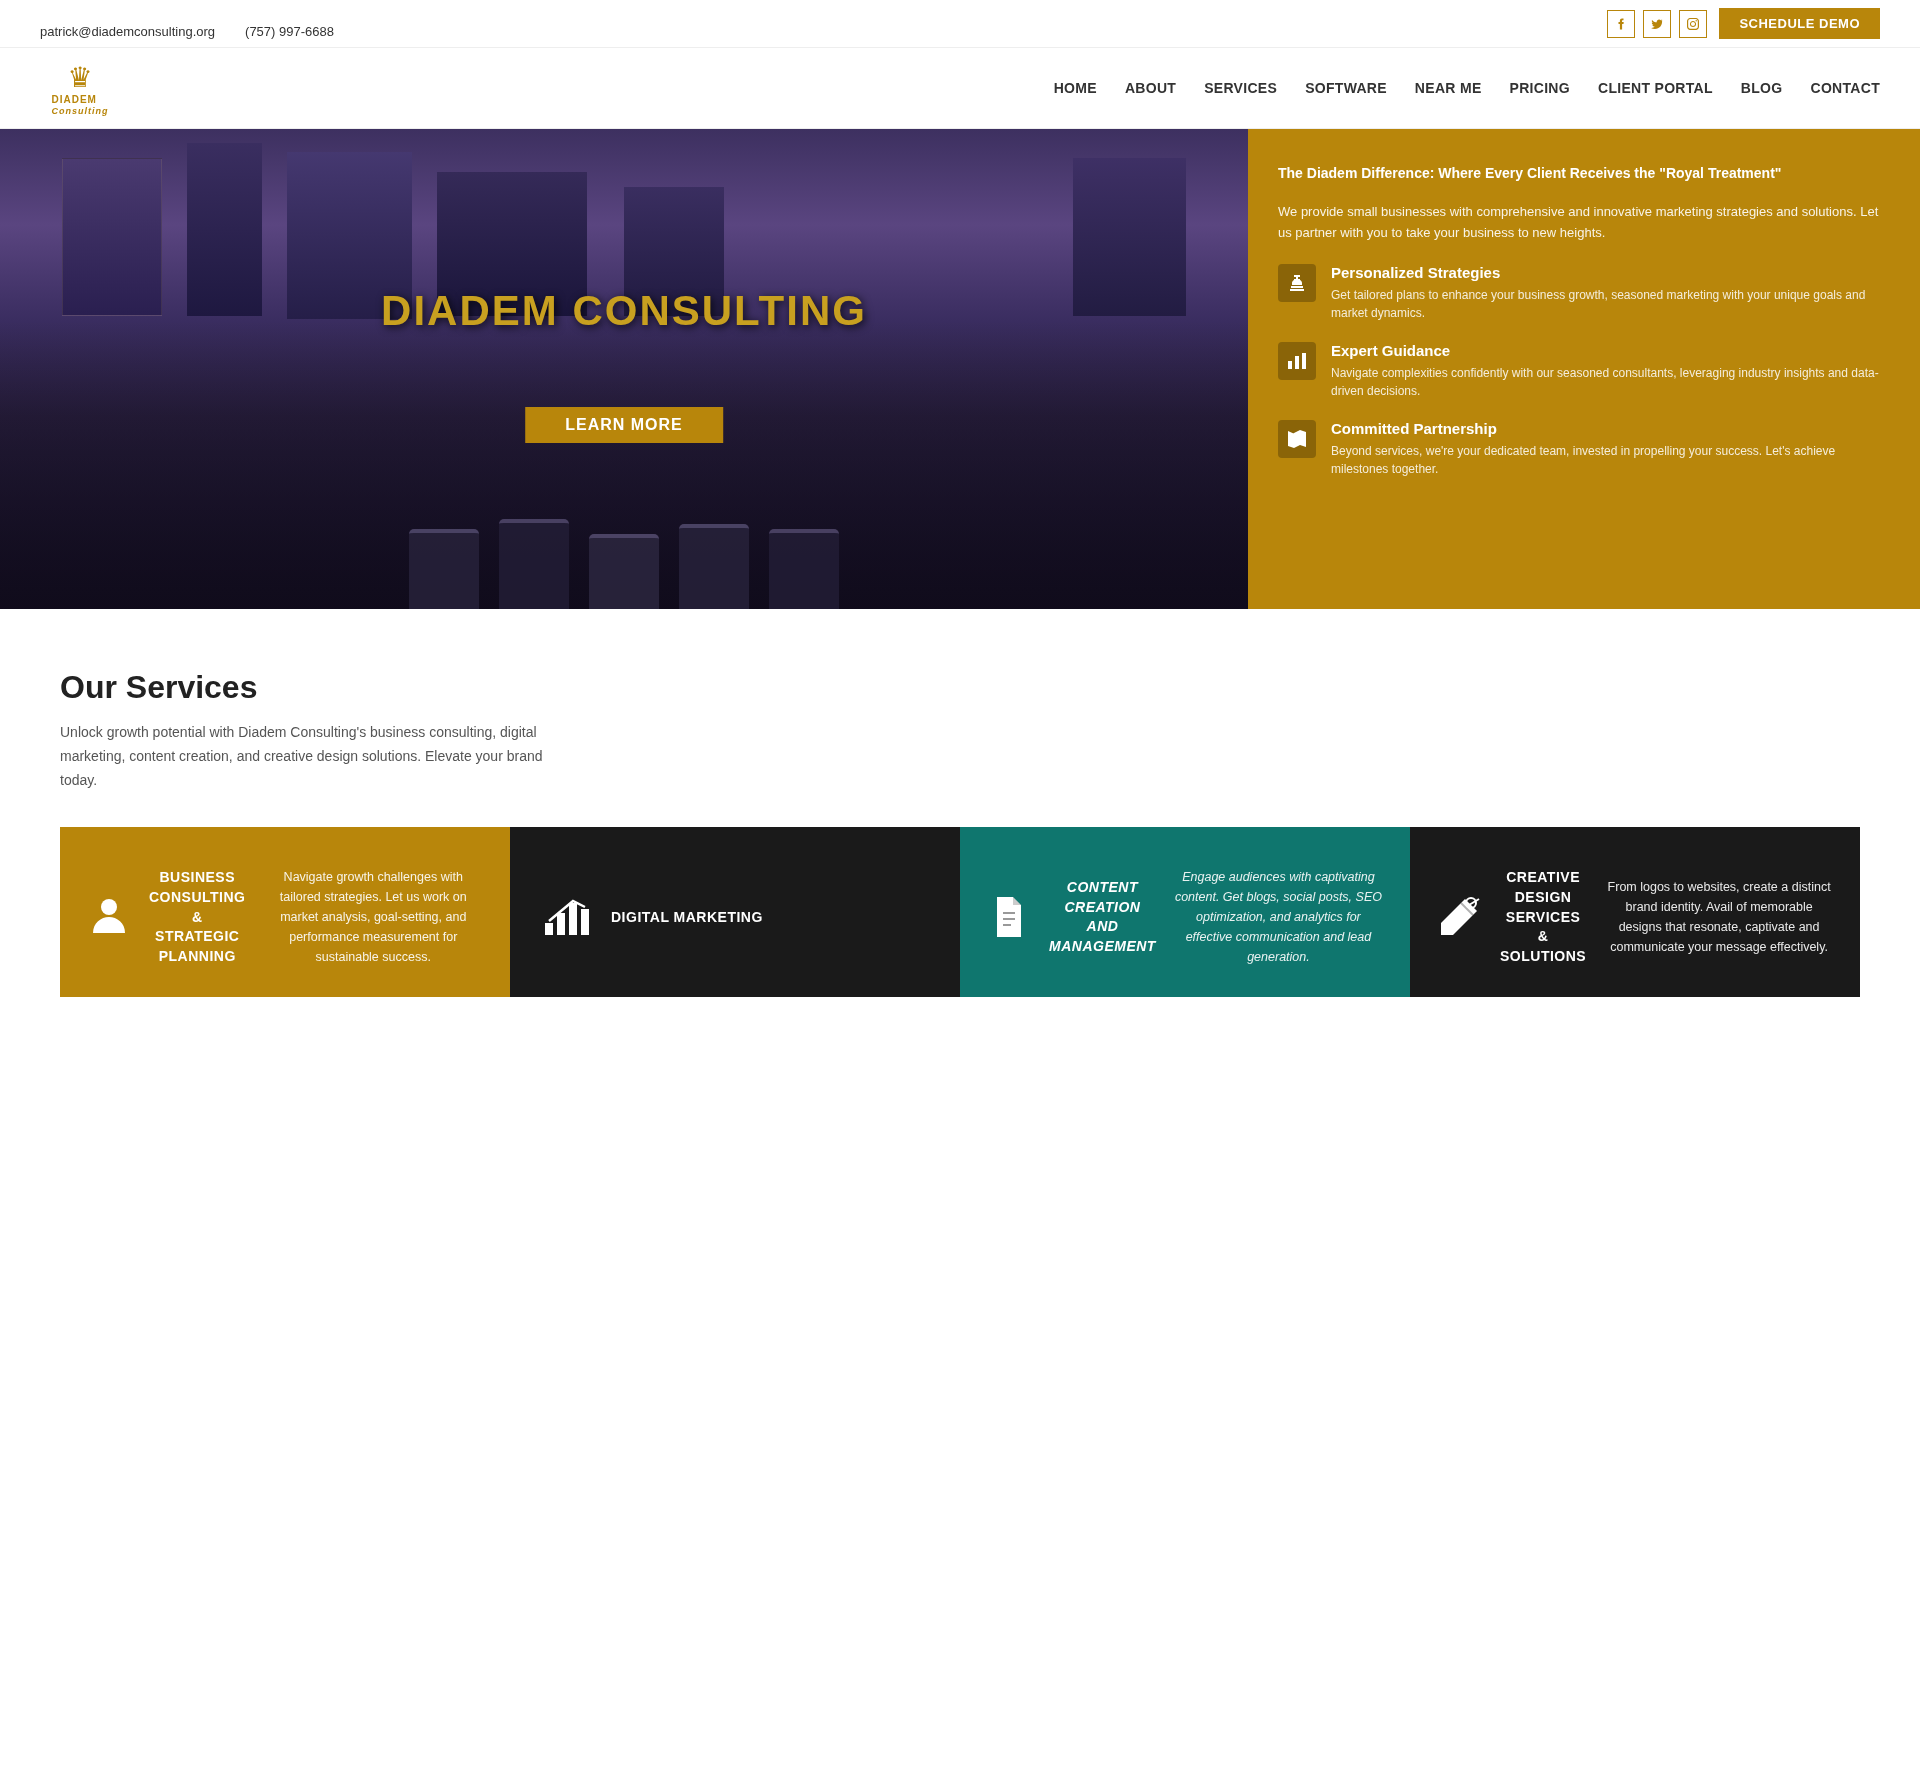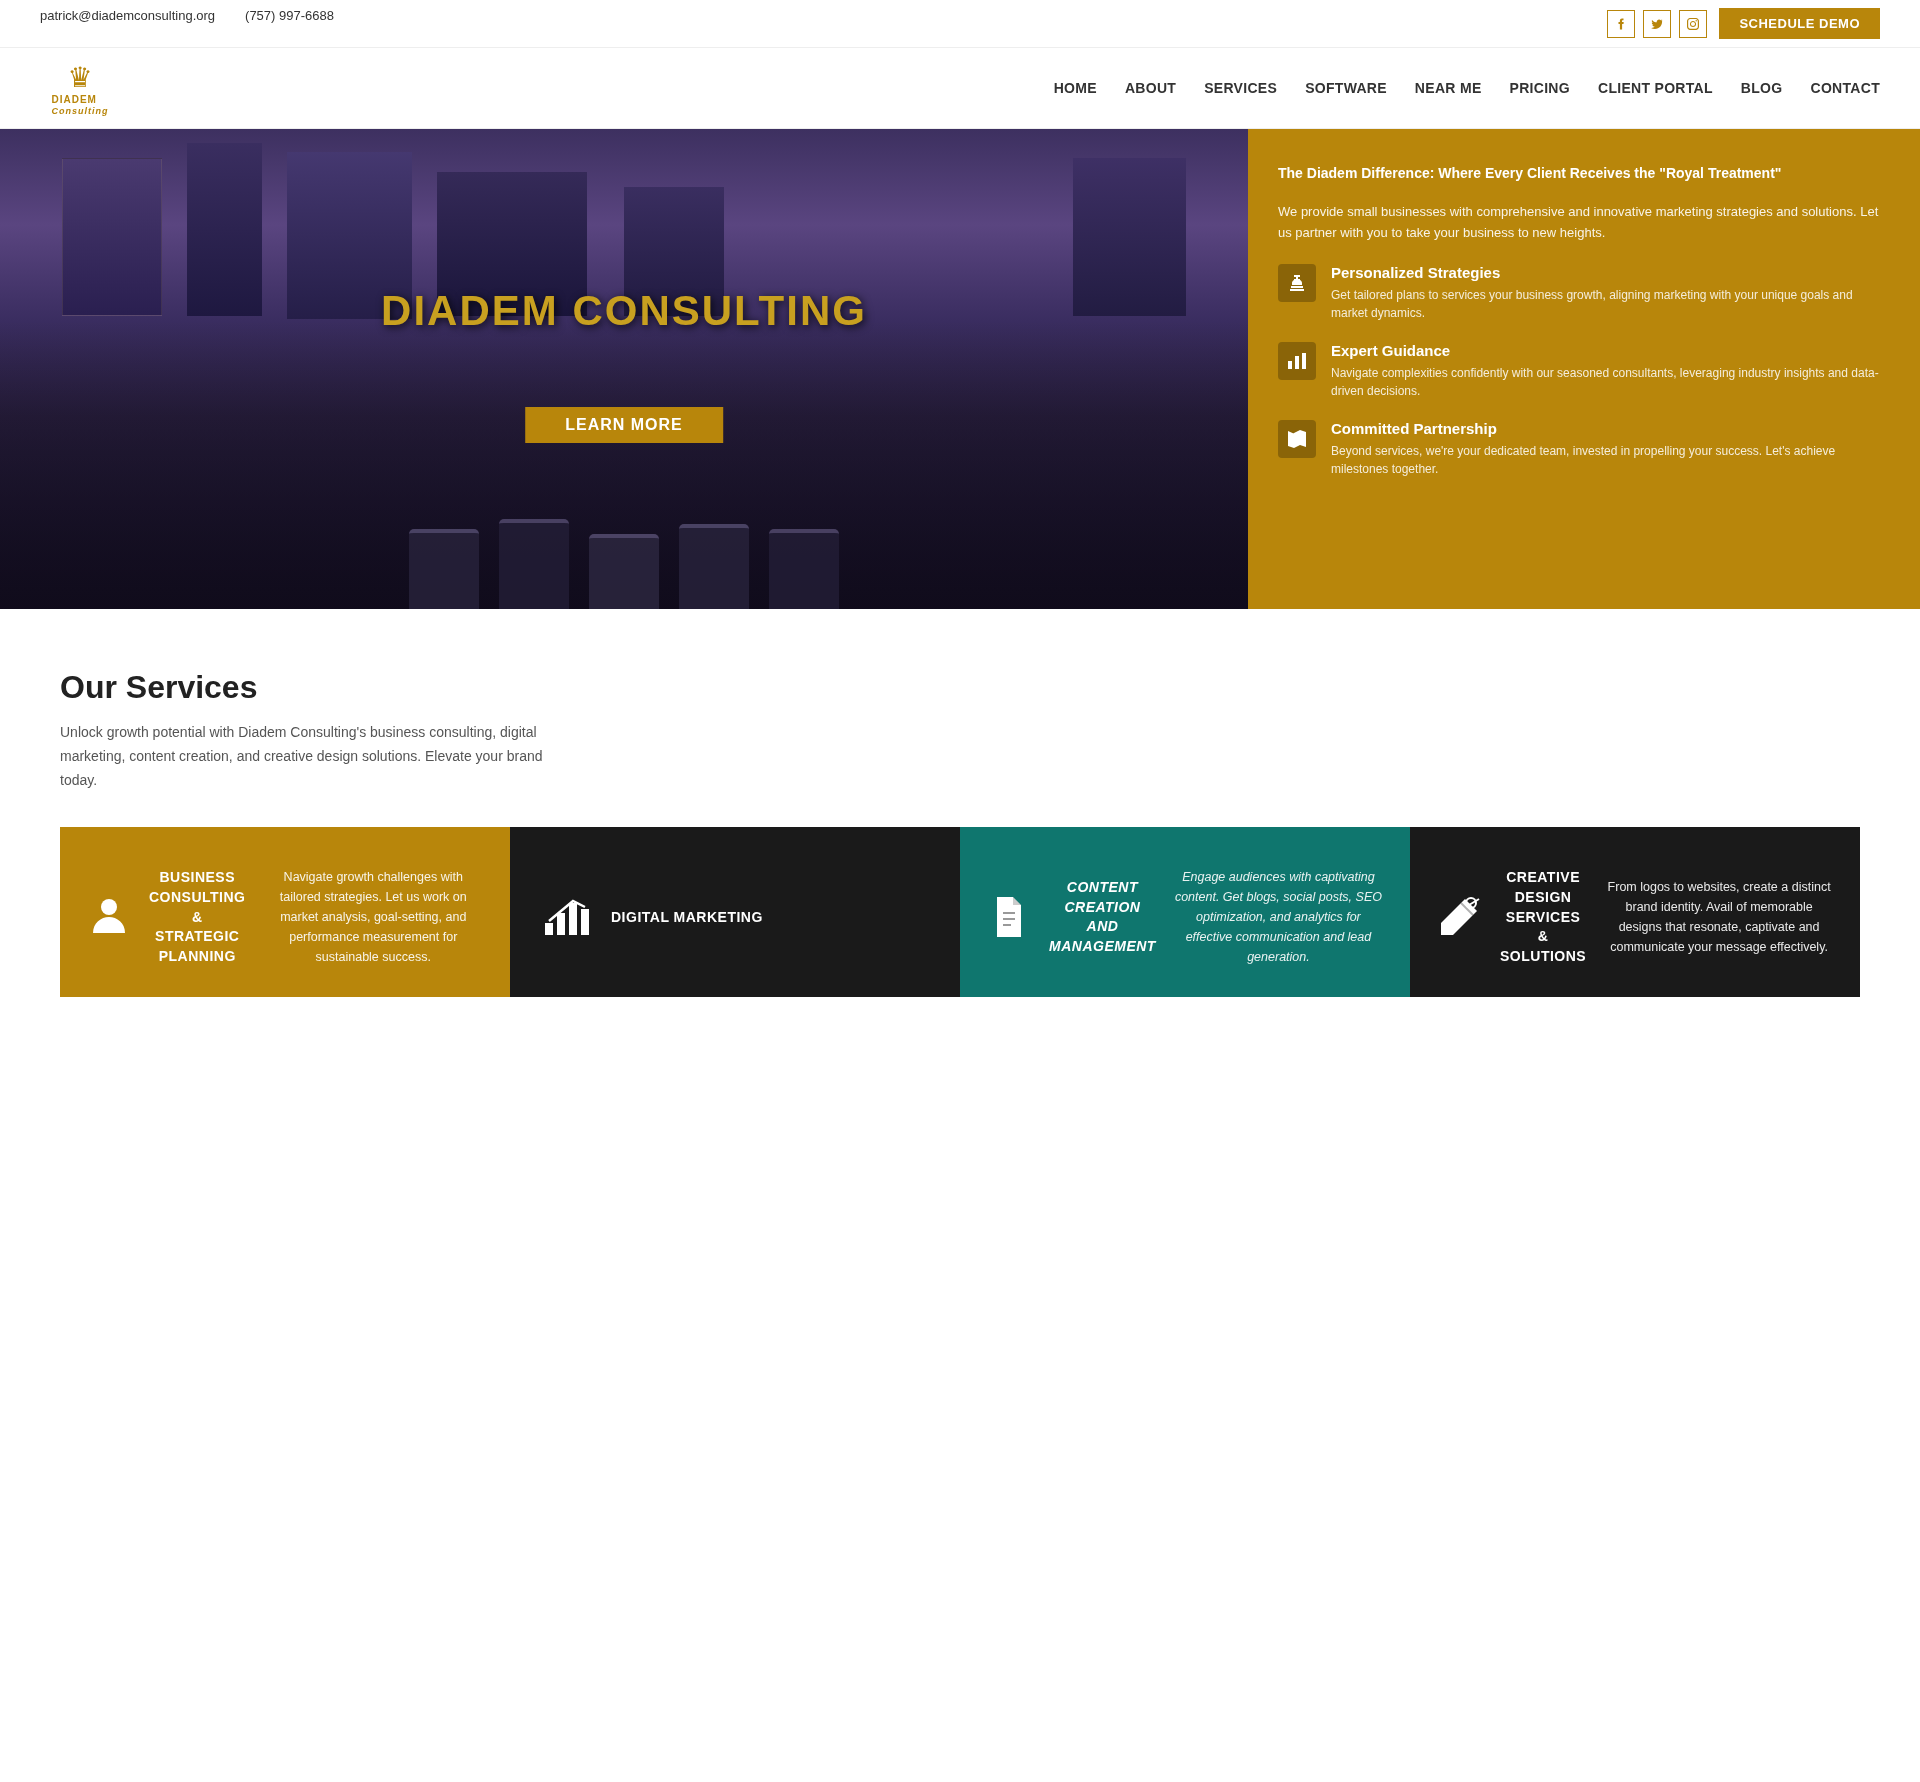--- a/index.html
+++ b/index.html
@@ -3,21 +3,21 @@
   <meta charset="utf-8">
   <style>
     * { margin: 0; padding: 0; box-sizing: border-box; }
     body { font-family: Arial, sans-serif; background: #fff; color: #333; }
 
     
     .top-bar {
       background: #fff;
       border-bottom: 1px solid #eee;
       display: flex;
-      align-items: flex-start;
+      align-items: flex-end;
       justify-content: space-between;
       padding: 8px 40px;
       font-size: 13px;
     }
     .top-bar-left { display: flex; gap: 30px; }
     .top-bar-right { display: flex; align-items: center; gap: 12px; }
     .social-icons { display: flex; gap: 8px; }
     .social-icon {
       width: 28px; height: 28px;
       border: 1px solid #b8860b;
@@ -281,21 +281,21 @@
     <p>We provide small businesses with comprehensive and innovative marketing strategies and solutions. Let us partner with you to take your business to new heights.</p>
 
     <div class="feature-item">
       <div class="feature-icon">
         <svg width="24" height="24" viewBox="0 0 24 24" fill="white">
           <path d="M9,4 L15,4 L15,6 L13,6 L13,8 L15,8 L15,9 C16.1,9.5 17,10.6 17,12 L17,14 L7,14 L7,12 C7,10.6 7.9,9.5 9,9 L9,8 L11,8 L11,6 L9,6 Z M6,15 L18,15 L18,17 L6,17 Z M5,18 L19,18 L19,20 L5,20 Z"></path>
         </svg>
       </div>
       <div class="feature-content">
         <h4>Personalized Strategies</h4>
-        <p>Get tailored plans to services your business growth, aligning marketing with your unique goals and market dynamics.</p>
+        <p>Get tailored plans to enhance your business growth, seasoned marketing with your unique goals and market dynamics.</p>
       </div>
     </div>
 
     <div class="feature-item">
       <div class="feature-icon">
         <svg width="24" height="24" viewBox="0 0 24 24" fill="white">
           <rect x="3" y="12" width="4" height="8"></rect>
           <rect x="10" y="7" width="4" height="13"></rect>
           <rect x="17" y="4" width="4" height="16"></rect>
         </svg>

